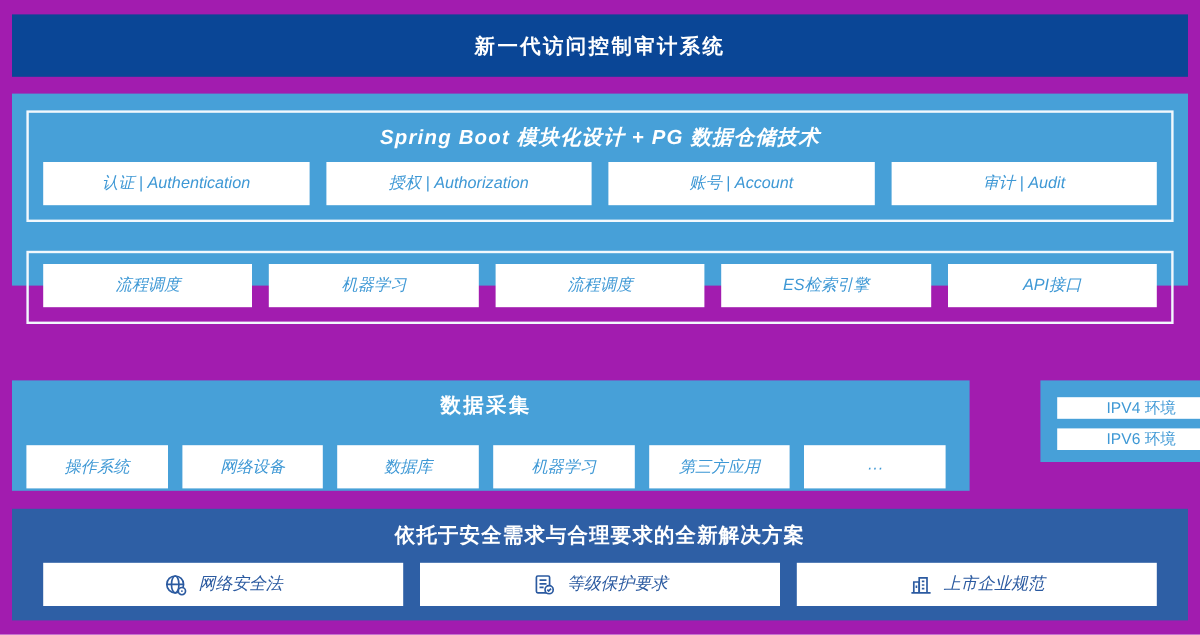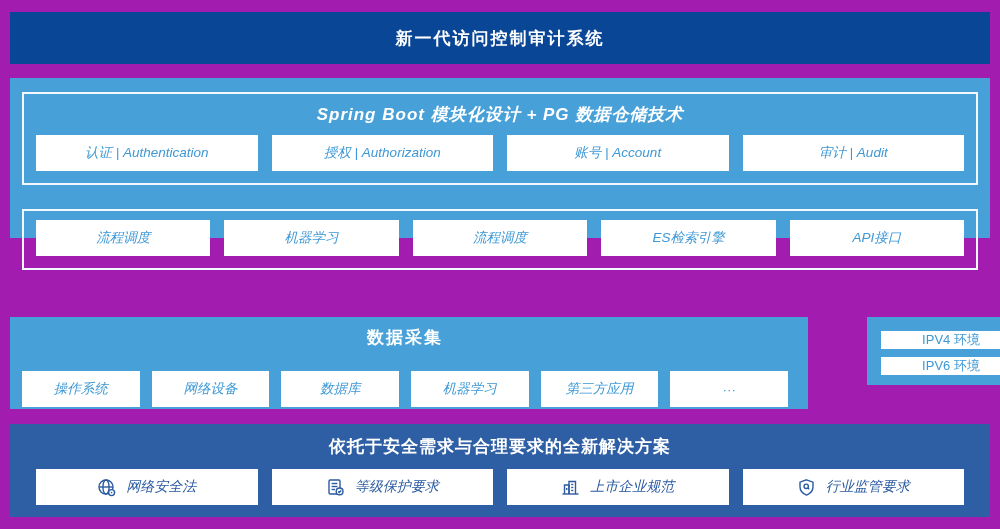--- a/index.html
+++ b/index.html
@@ -152,27 +152,17 @@
             <path d="M8 16V3.5h6.5V16"></path>
             <line x1="10.2" y1="6.5" x2="12.3" y2="6.5"></line>
             <line x1="10.2" y1="9.5" x2="12.3" y2="9.5"></line>
             <line x1="10.2" y1="12.5" x2="12.3" y2="12.5"></line>
             <line x1="5.7" y1="10" x2="5.7" y2="12"></line>
           </svg>
         </span>
         <span>上市企业规范</span>
       </div>
 
-      <div class="wbox sol-box">
-        <span class="icon">
-          <svg width="19" height="19" viewBox="0 0 19 19" fill="none" stroke="currentColor" stroke-width="1.4">
-            <path d="M9.5 1.8l6.5 2.4v4.6c0 4.2-2.7 6.9-6.5 8.4-3.8-1.5-6.5-4.2-6.5-8.4V4.2z"></path>
-            <circle cx="9.2" cy="8.3" r="2.2"></circle>
-            <line x1="10.8" y1="9.9" x2="12.2" y2="11.3"></line>
-          </svg>
-        </span>
-        <span>行业监管要求</span>
-      </div>
 
     </div>
   </div>
 
 </div>
 
 </body></html>

